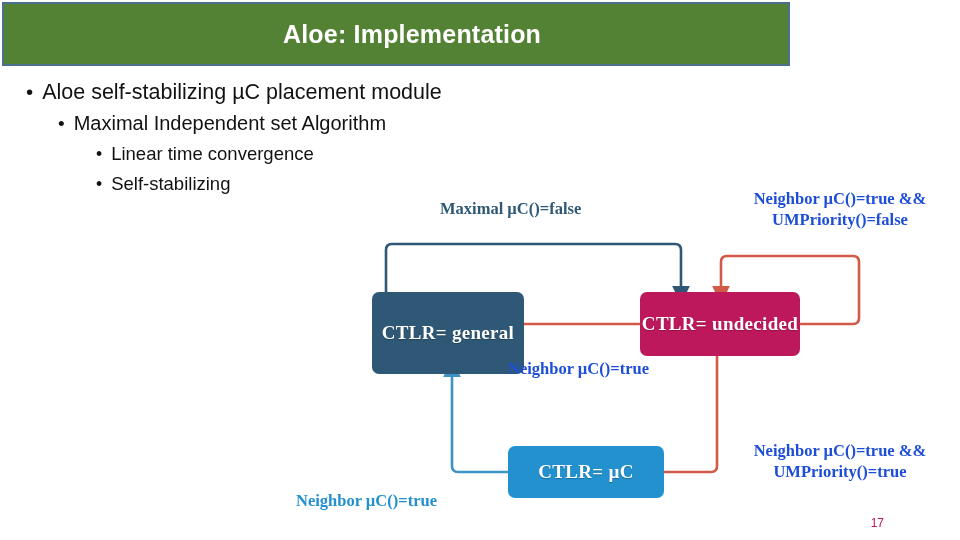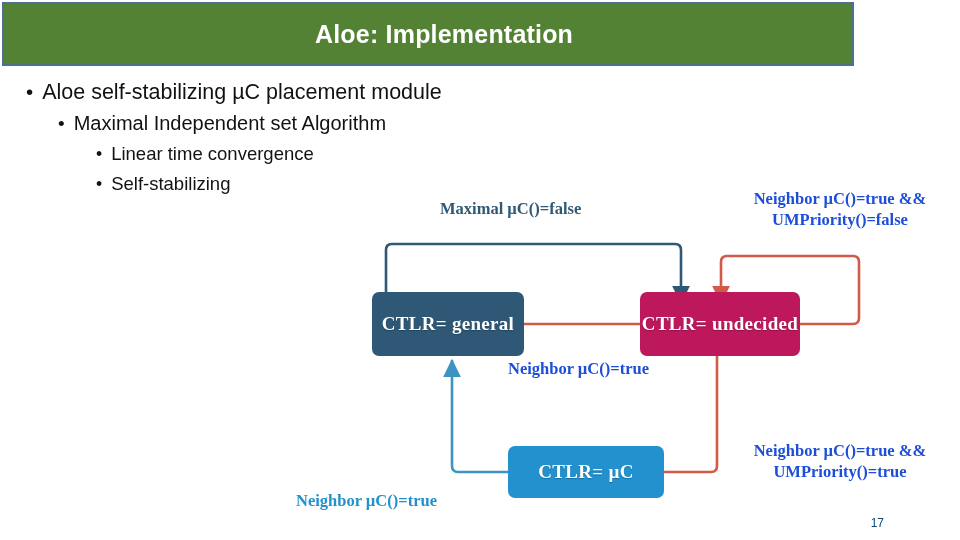--- a/index.html
+++ b/index.html
@@ -18,21 +18,21 @@
     position: absolute;
     inset: 0;
     background: #ffffff;
   }
 
   
   .title-bar {
     position: absolute;
     left: 2px;
     top: 2px;
-    width: 852px;
+    width: 788px;
     height: 64px;
     background: #548235;
     border: 2px solid #4a7190;
     box-sizing: border-box;
     display: flex;
     align-items: center;
     justify-content: center;
     padding-left: 32px;
   }
   .title-text {
@@ -108,21 +108,21 @@
   .lbl-navy { color: #2e5875; }
   .lbl-red  { color: #1d4ed8; }
   .lbl-blue { color: #2291ce; }
 
   .page-number {
     position: absolute;
     right: 76px;
     bottom: 10px;
     font-family: "Liberation Sans", sans-serif;
     font-size: 12px;
-    color: #0c4a6e;
+    color: #be185d;
   }
 </style>
 </head>
 <body>
 
 <div class="slide">
 
   <div class="title-bar">
     <div class="title-text">Aloe: Implementation</div>
   </div>
@@ -165,21 +165,21 @@
 
       <path d="M 520,146 L 573,146 Q 579,146 579,140 L 579,84 Q 579,78 573,78 L 447,78 Q 441,78 441,84 L 441,125" fill="none" stroke="#d25a48" stroke-width="2.6" marker-end="url(#ah-red)"></path>
 
       <path d="M 360,146 L 178,146" fill="none" stroke="#d25a48" stroke-width="2.6" marker-end="url(#ah-red)"></path>
 
       <path d="M 437,176 L 437,288 Q 437,294 431,294 L 324,294" fill="none" stroke="#d25a48" stroke-width="2.6" marker-end="url(#ah-red)"></path>
 
       <path d="M 228,294 L 178,294 Q 172,294 172,288 L 172,182" fill="none" stroke="#3d93c2" stroke-width="2.6" marker-end="url(#ah-blue)"></path>
     </svg>
 
-    <div class="node node-general" style="left:92px; top:114px; width:152px; height:64px;">
+    <div class="node node-general" style="left:92px; top:114px; width:152px; height:82px;">
       <span>CTLR= general</span>
     </div>
 
     <div class="node node-undecided" style="left:360px; top:114px; width:160px; height:64px;">
       <span>CTLR= undecided</span>
     </div>
 
     <div class="node node-uc" style="left:228px; top:268px; width:156px; height:52px;">
       <span>CTLR= µC</span>
     </div>

